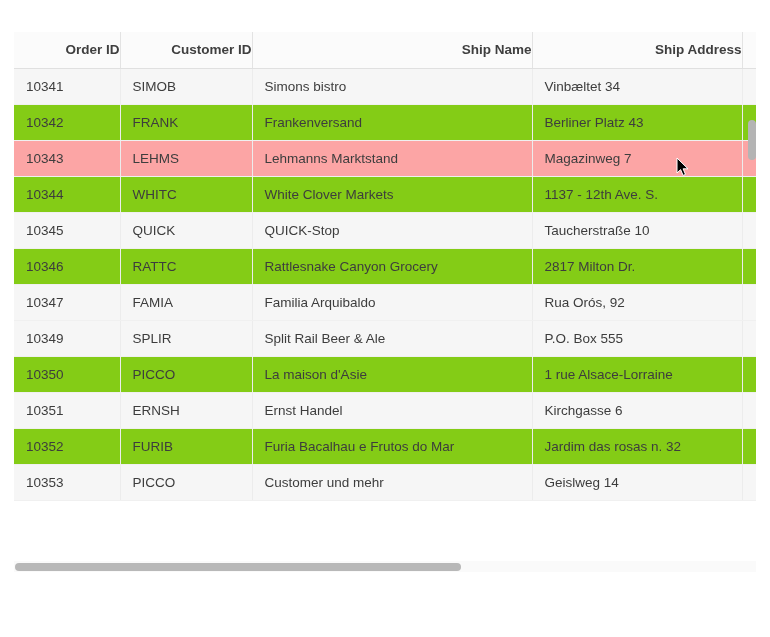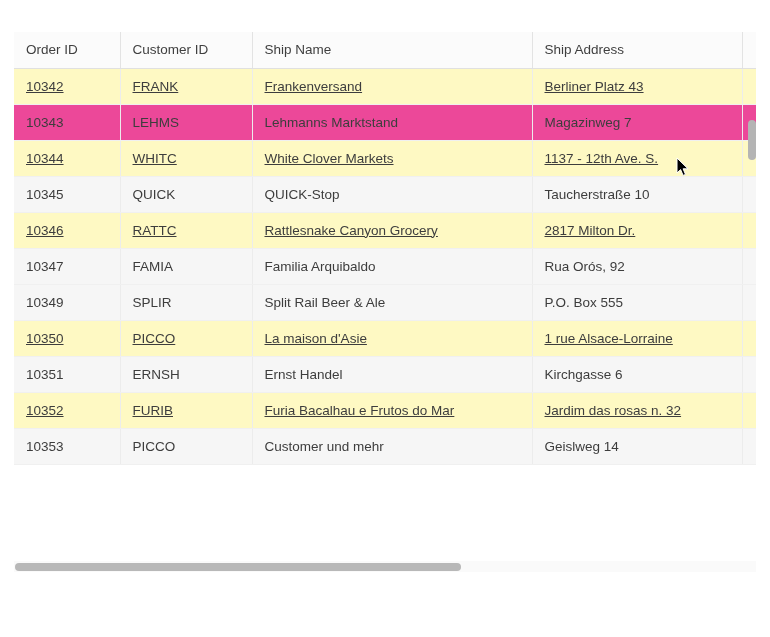--- a/index.html
+++ b/index.html
@@ -47,22 +47,22 @@
   table.grid col.c-order   { width: 106px; }
   table.grid col.c-cust    { width: 132px; }
   table.grid col.c-name    { width: 280px; }
   table.grid col.c-addr    { width: 210px; }
   table.grid col.c-tail    { width: 14px; }
 
   
   thead th {
     height: 36px;
     padding: 0 0 0 12px;
-    text-align: left;
-    font-weight: normal;
+    text-align: right;
+    font-weight: bold;
     font-size: 13.5px;
     color: #3f3f3f;
     background: #fbfbfb;
     border-right: 1px solid #e3e3e3;
     border-bottom: 1px solid #e0e0e0;
     white-space: nowrap;
     overflow: hidden;
     box-sizing: border-box;
     vertical-align: middle;
   }
@@ -77,22 +77,22 @@
     white-space: nowrap;
     overflow: hidden;
     box-sizing: border-box;
     vertical-align: middle;
     font-size: 13.5px;
     color: #3d3d3d;
   }
   tbody td.tail { border-right: none; }
 
   tbody tr.odd  td { background: #f6f6f6; }
-  tbody tr.even td { background: #fef9c3; text-decoration: underline; }
-  tbody tr.hover td { background: #ec4899; margin-top: 36px; }
+  tbody tr.even td { background: #84cc16; }
+  tbody tr.hover td { background: #fca5a5; margin-top: 36px; }
 
   
   #vscrollbar {
     position: absolute;
     right: -2px;
     top: 36px;
     width: 12px;
     height: 497px;
     background: transparent;
   }
@@ -152,20 +152,27 @@
       <thead>
         <tr>
           <th>Order ID</th>
           <th>Customer ID</th>
           <th>Ship Name</th>
           <th>Ship Address</th>
           <th class="tail"></th>
         </tr>
       </thead>
       <tbody id="grid-body">
+          <tr class="odd">
+            <td>10341</td>
+            <td>SIMOB</td>
+            <td>Simons bistro</td>
+            <td>Vinbæltet 34</td>
+            <td class="tail"></td>
+          </tr>
           <tr class="even">
             <td>10342</td>
             <td>FRANK</td>
             <td>Frankenversand</td>
             <td>Berliner Platz 43</td>
             <td class="tail"></td>
           </tr>
           <tr class="hover">
             <td>10343</td>
             <td>LEHMS</td>

